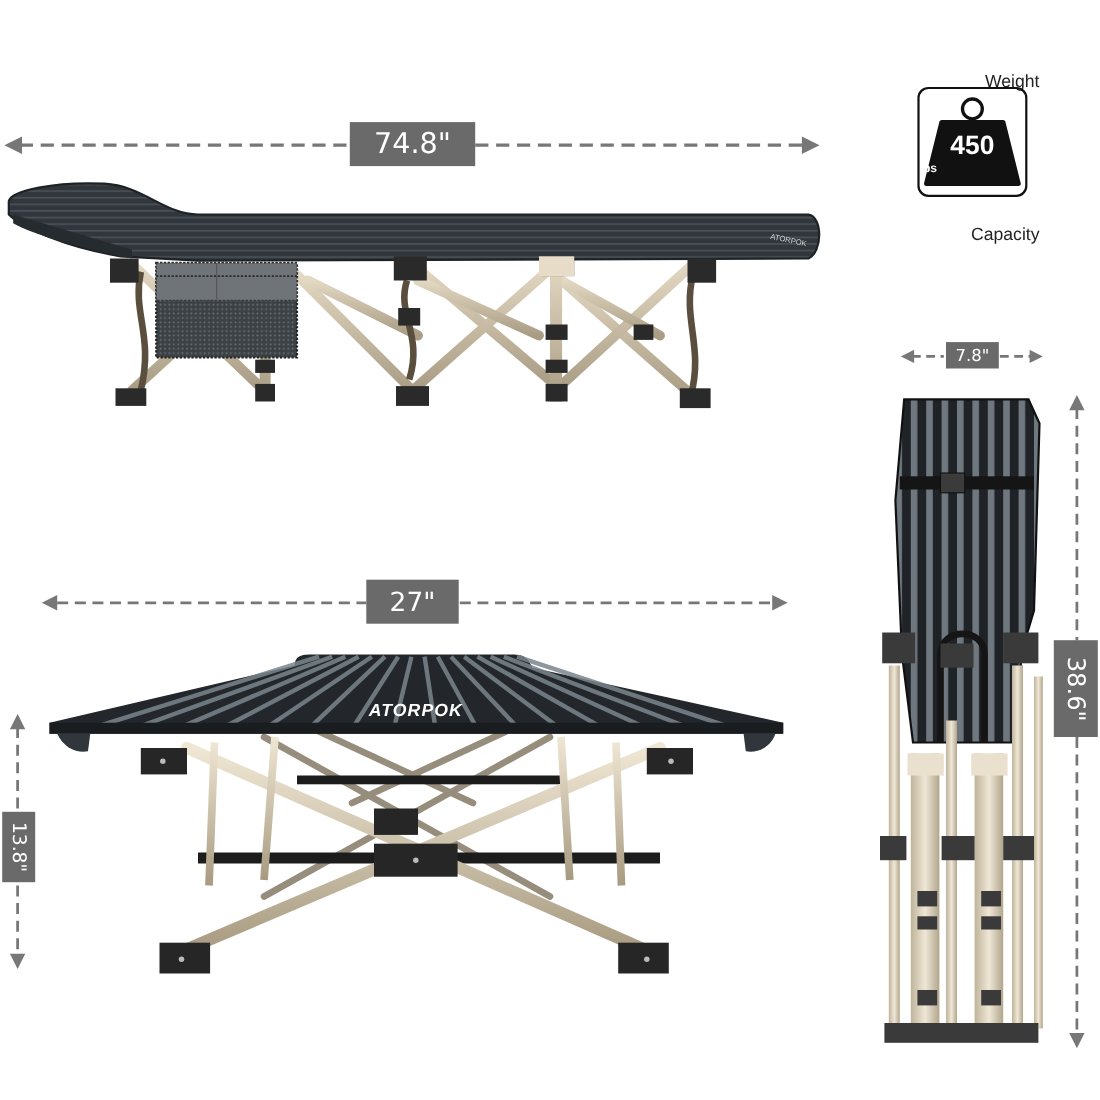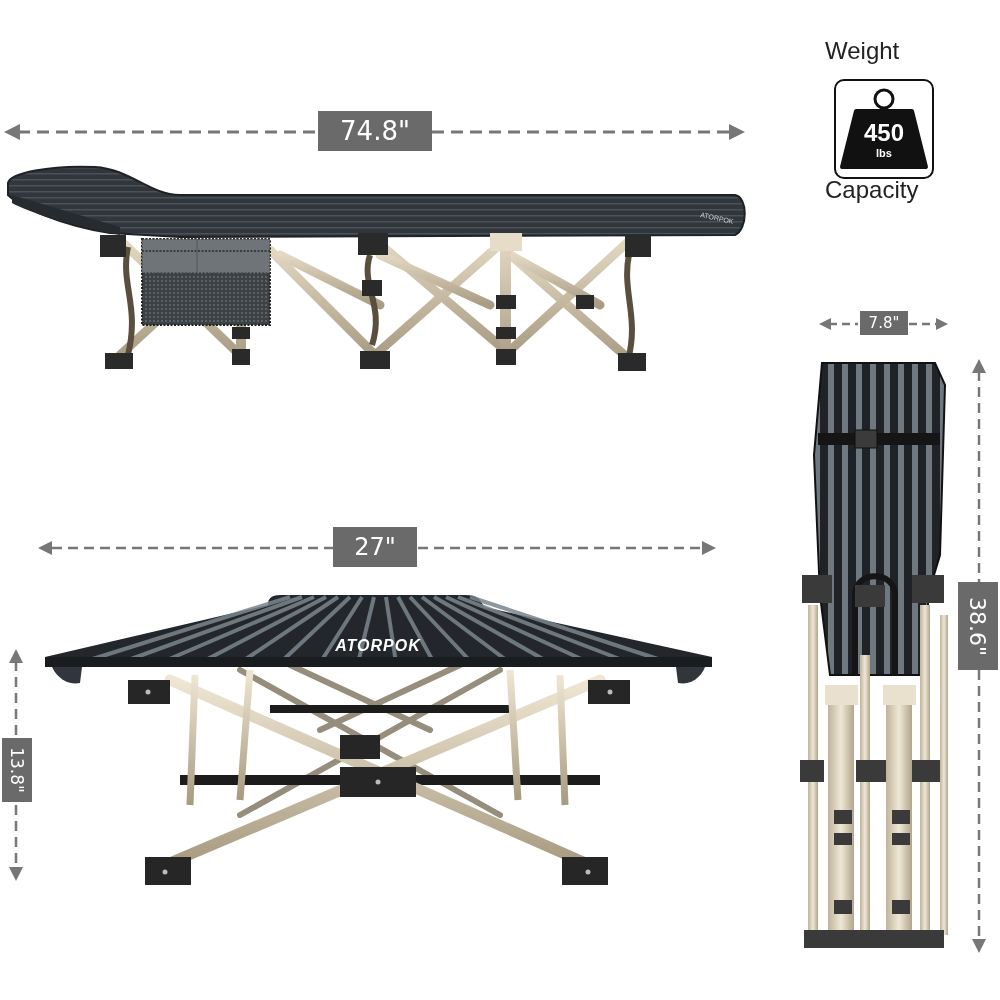--- a/index.html
+++ b/index.html
@@ -3,21 +3,21 @@
 <meta charset="utf-8">
 <style>
   html, body { margin: 0; padding: 0; background: #ffffff; }
   body { width: 1000px; height: 1000px; position: relative; overflow: hidden;
          font-family: "Liberation Sans", "DejaVu Sans", sans-serif; }
   .abs { position: absolute; }
   .dim-label { position: absolute; background: #6a6a6a; color: #ffffff;
                display: flex; align-items: center; justify-content: center;
                font-family: "DejaVu Sans", "Liberation Sans", sans-serif; }
   svg { position: absolute; overflow: visible; }
-  .weight-title { position: absolute; font-size: 24px; color: #222; text-align: left; }
+  .weight-title { position: absolute; font-size: 16px; color: #222; text-align: right; margin-top: 29px; }
 </style>
 </head>
 <body>
 
 <svg width="1000" height="40" style="left:0;top:112px;">
   <line x1="18" y1="20" x2="318" y2="20" stroke="#777" stroke-width="3" stroke-dasharray="12,7"></line>
   <line x1="432" y1="20" x2="730" y2="20" stroke="#777" stroke-width="3" stroke-dasharray="12,7"></line>
   <polygon points="4,20 20,12 20,28" fill="#777"></polygon>
   <polygon points="745,20 729,12 729,28" fill="#777"></polygon>
 </svg>
@@ -90,21 +90,21 @@
   <rect x="490" y="78" width="32" height="18" fill="#e6dcc8"></rect>
 </svg>
 
 <div class="weight-title" style="left:825px;top:37px;width:120px;">Weight</div>
 <div class="abs" style="left:834px;top:79px;width:100px;height:100px;border:2.5px solid #111;border-radius:10px;box-sizing:border-box;">
   <svg width="100" height="100" style="left:-2px;top:-2px;">
     <circle cx="50" cy="20" r="9" fill="none" stroke="#111" stroke-width="3"></circle>
     <path d="M22,32 L78,32 L92,88 L8,88 Z" fill="#111" stroke="#111" stroke-linejoin="round" stroke-width="4"></path>
   </svg>
   <div class="abs" style="left:0;top:38px;width:100%;text-align:center;color:#fff;font-weight:bold;font-size:24px;font-family:'Liberation Sans',sans-serif;">450</div>
-  <div class="abs" style="left:0;top:66px;width:100%;text-align:center;color:#fff;font-weight:bold;font-size:11px;font-family:'Liberation Sans',sans-serif;">lbs</div>
+  <div class="abs" style="left:0;top:66px;width:100%;text-align:left;color:#fff;font-weight:bold;font-size:11px;font-family:'Liberation Sans',sans-serif;">lbs</div>
 </div>
 <div class="weight-title" style="left:825px;top:176px;width:120px;">Capacity</div>
 
 <svg width="160" height="20" style="left:815px;top:314px;">
   <line x1="14" y1="10" x2="43" y2="10" stroke="#777" stroke-width="2.5" stroke-dasharray="8,5"></line>
   <line x1="94" y1="10" x2="122" y2="10" stroke="#777" stroke-width="2.5" stroke-dasharray="8,5"></line>
   <polygon points="4,10 16,4 16,16" fill="#777"></polygon>
   <polygon points="133,10 121,4 121,16" fill="#777"></polygon>
 </svg>
 <div class="dim-label" style="left:860px;top:311px;width:48px;height:24px;font-size:15px;">7.8"</div>

